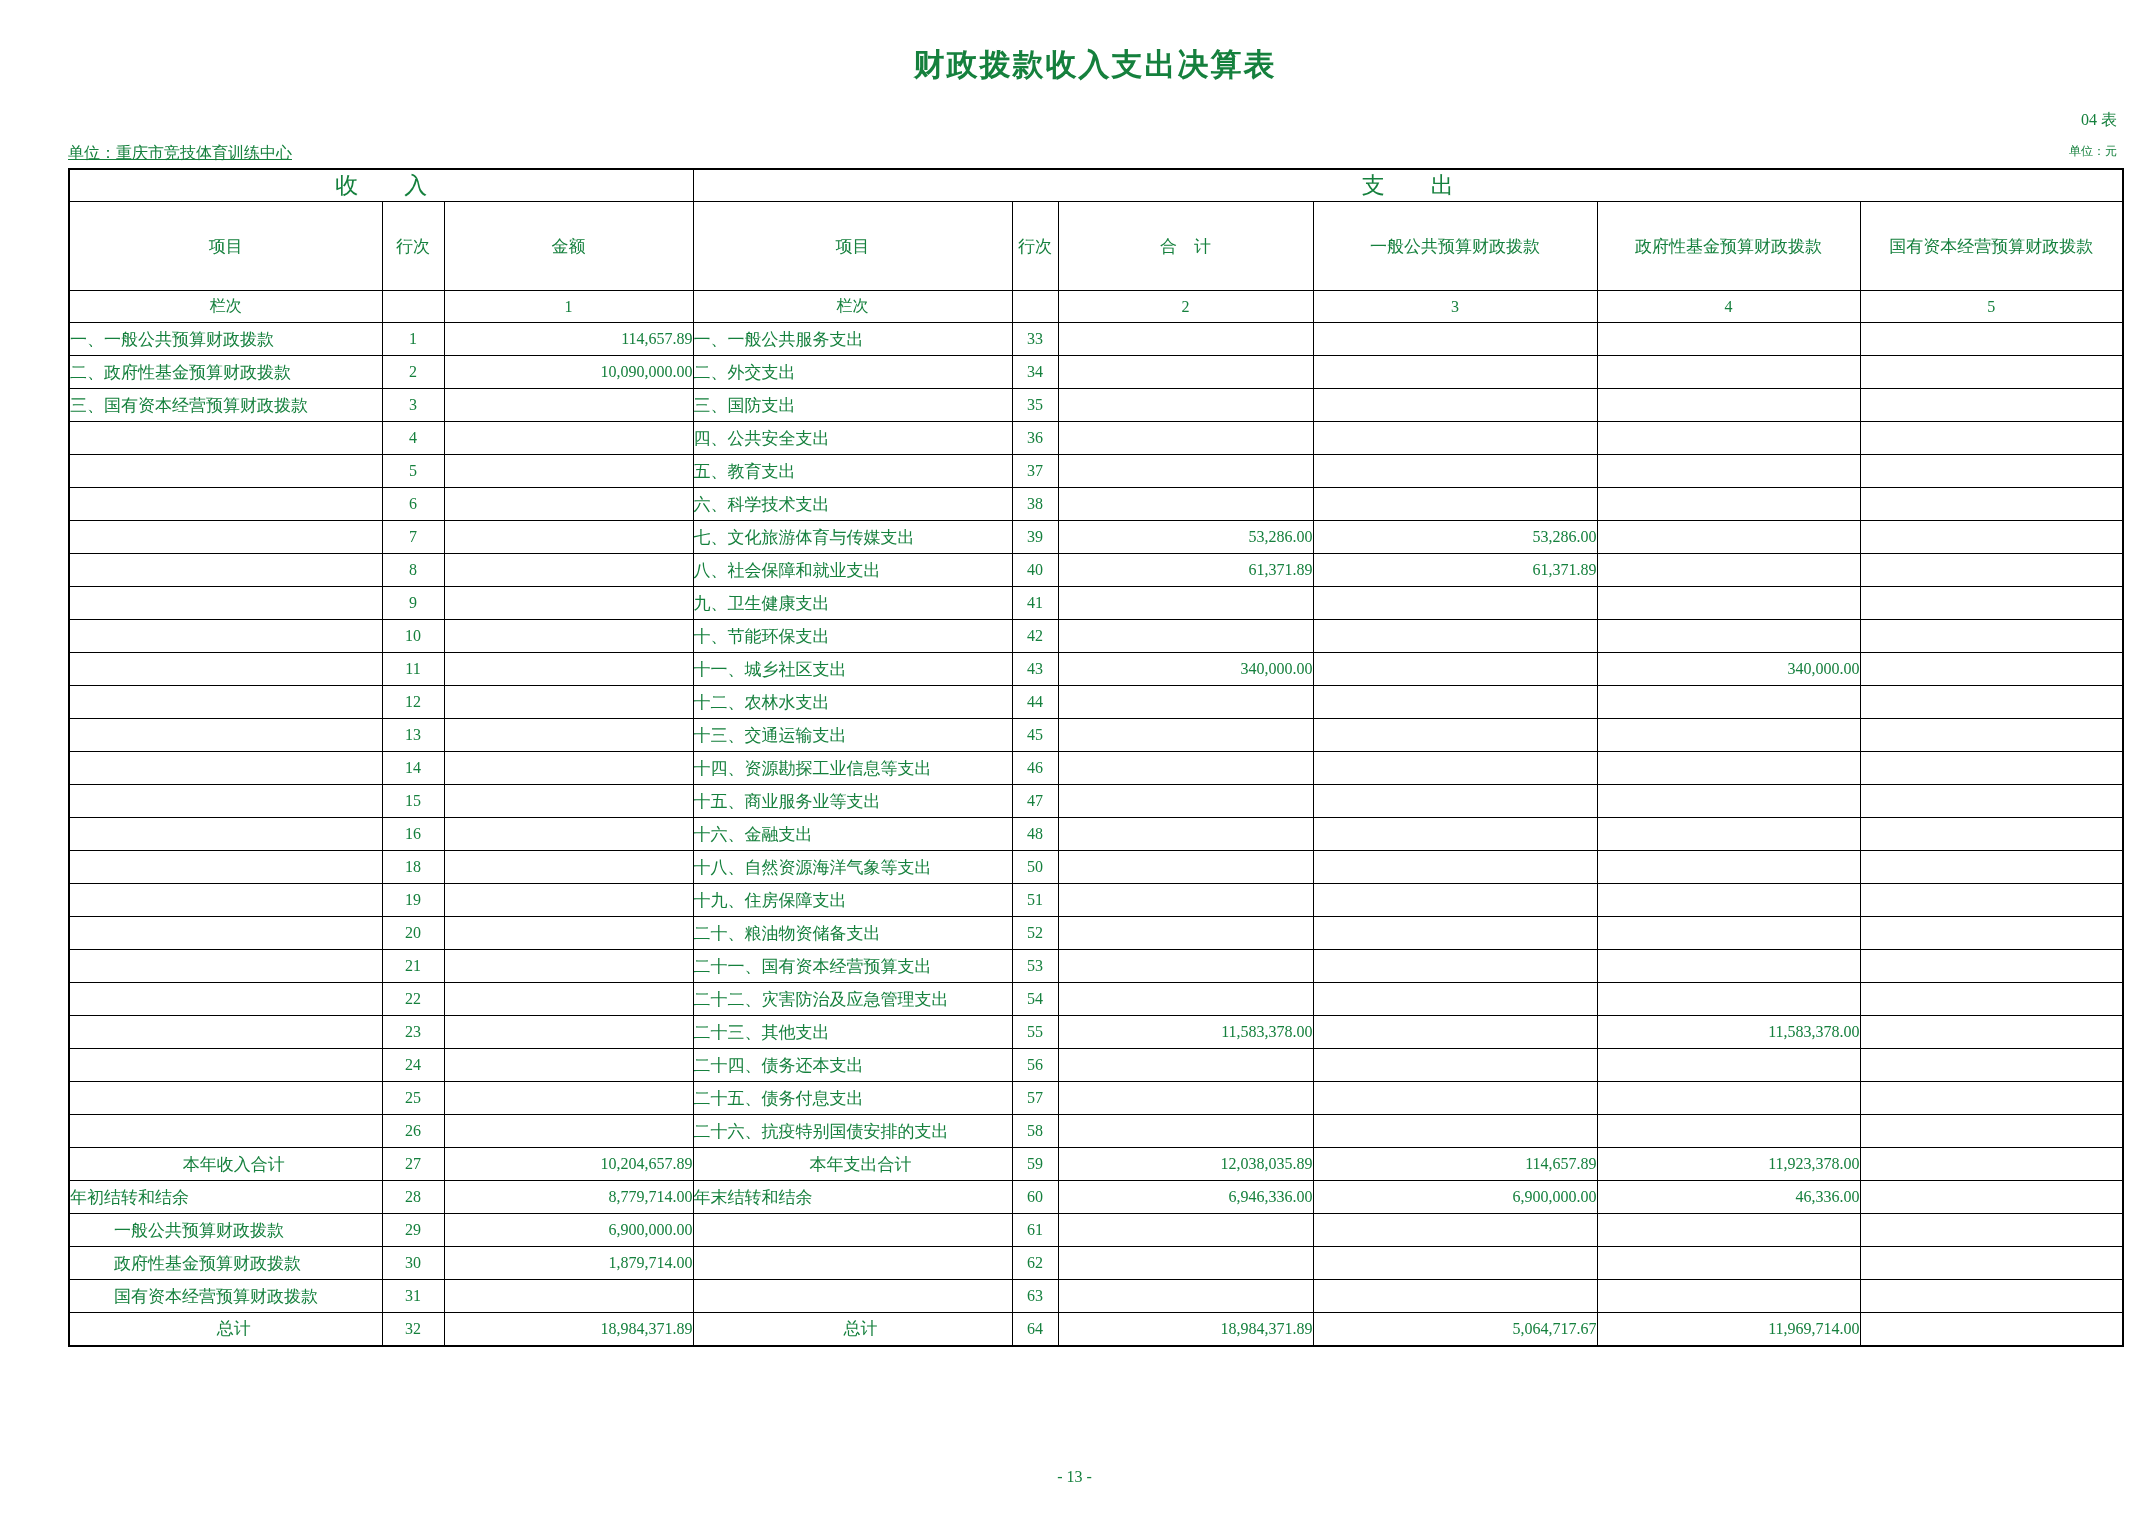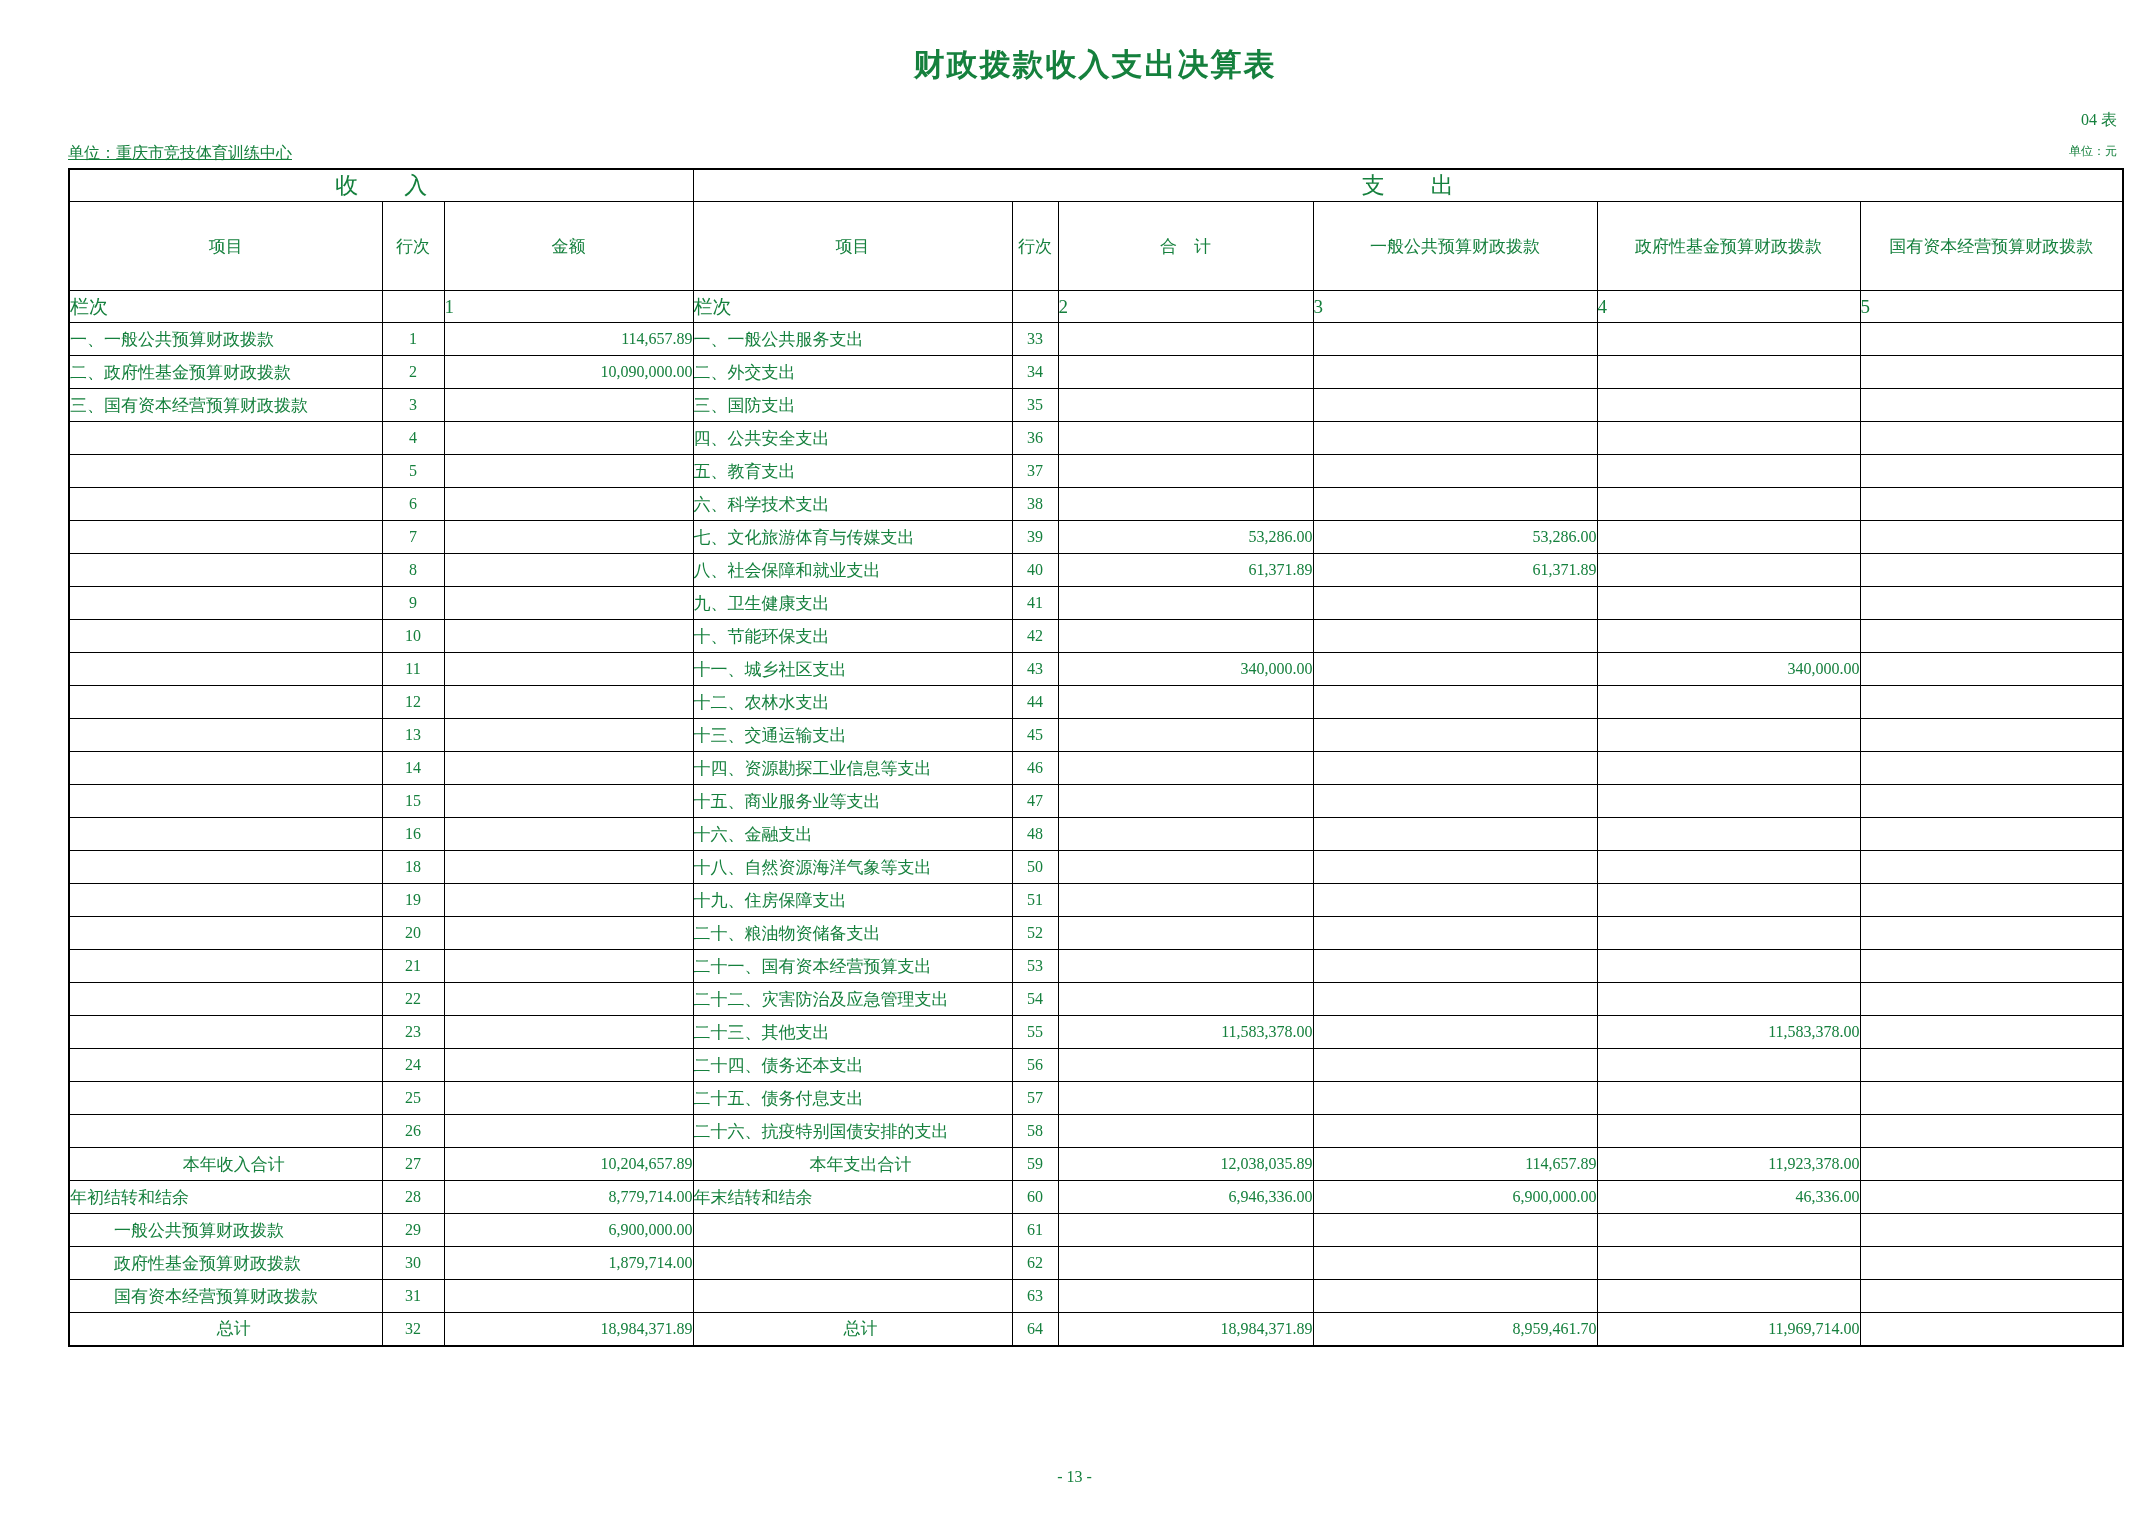--- a/index.html
+++ b/index.html
@@ -36,21 +36,21 @@
     border:2px solid #000;
   }
   table.ledger th, table.ledger td{
     border:1px solid #000;
     overflow:hidden;white-space:nowrap;
     padding:0;
     font-weight:normal;
   }
   tr.banner-row th{height:27px;font-size:23px;text-align:center;}
   tr.header-row th{height:88px;font-size:17px;text-align:center;}
-  tr.index-row td{height:31px;font-size:19px;}
+  tr.index-row td{height:31px;font-size:16px;text-align:center;}
   tbody.data-rows tr{height:33px;}
   td.item{
     font-size:17px;font-weight:bold;text-align:left;padding-left:6px;
   }
   td.item.align-center{text-align:center;padding-left:16px;}
   td.item.align-indent{padding-left:44px;}
   td.lineno{font-size:16px;text-align:center;}
   td.amount{font-size:16px;text-align:right;padding-right:7px;}
   .page-number{
     position:absolute;left:0;top:1468px;width:2149px;
@@ -439,21 +439,21 @@
     <td class="amount"></td>
     <td class="amount"></td>
   </tr>
         <tr>
     <td class="item align-center">总计</td>
     <td class="lineno">32</td>
     <td class="amount">18,984,371.89</td>
     <td class="item align-center">总计</td>
     <td class="lineno">64</td>
     <td class="amount">18,984,371.89</td>
-    <td class="amount">8,959,461.70</td>
+    <td class="amount">5,064,717.67</td>
     <td class="amount">11,969,714.00</td>
     <td class="amount"></td>
   </tr>
       </tbody>
   </table>
 
   <div class="page-number">- 13 -</div>
 </div>
 
 </body></html>

